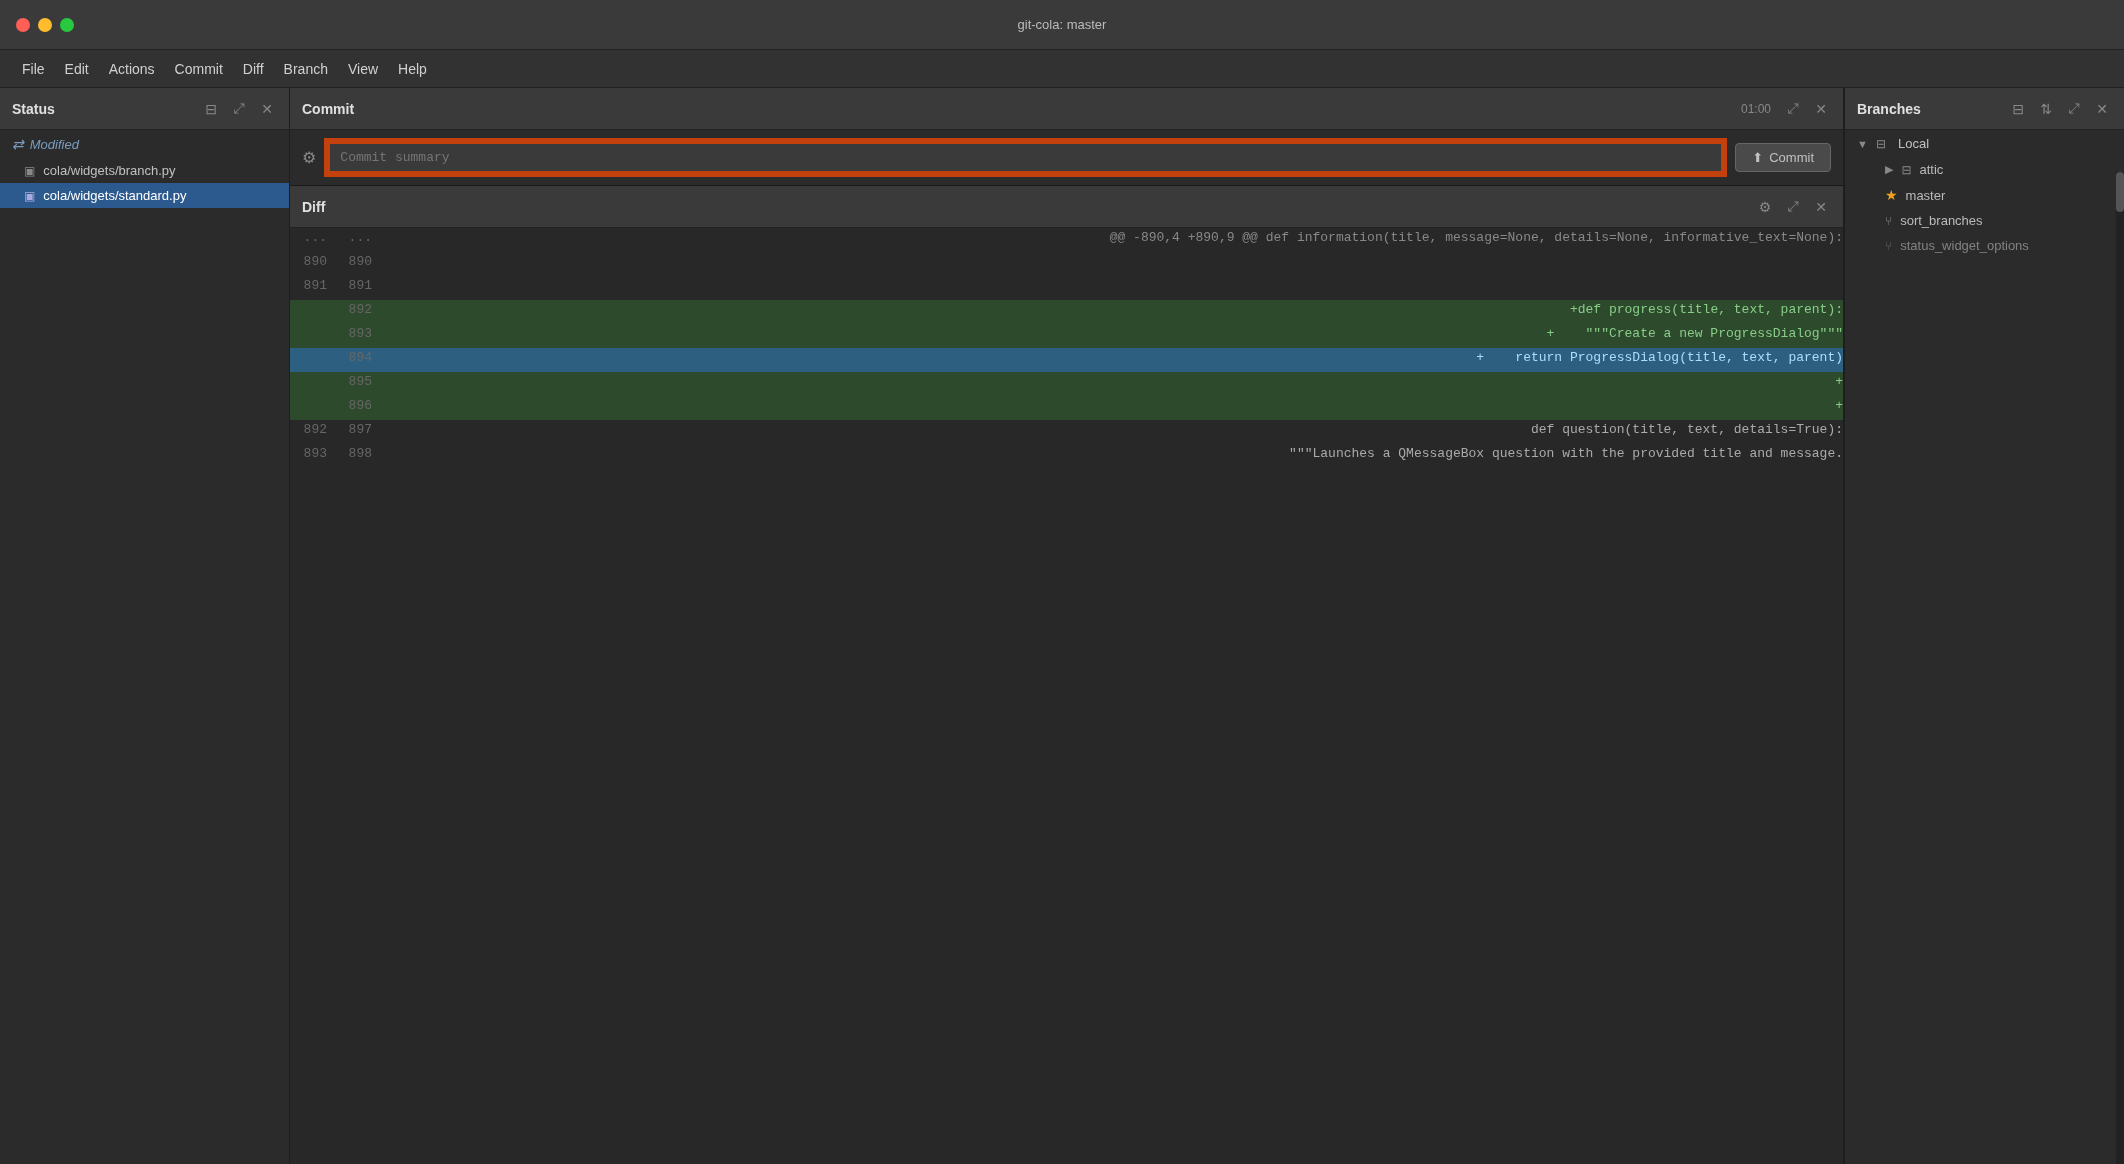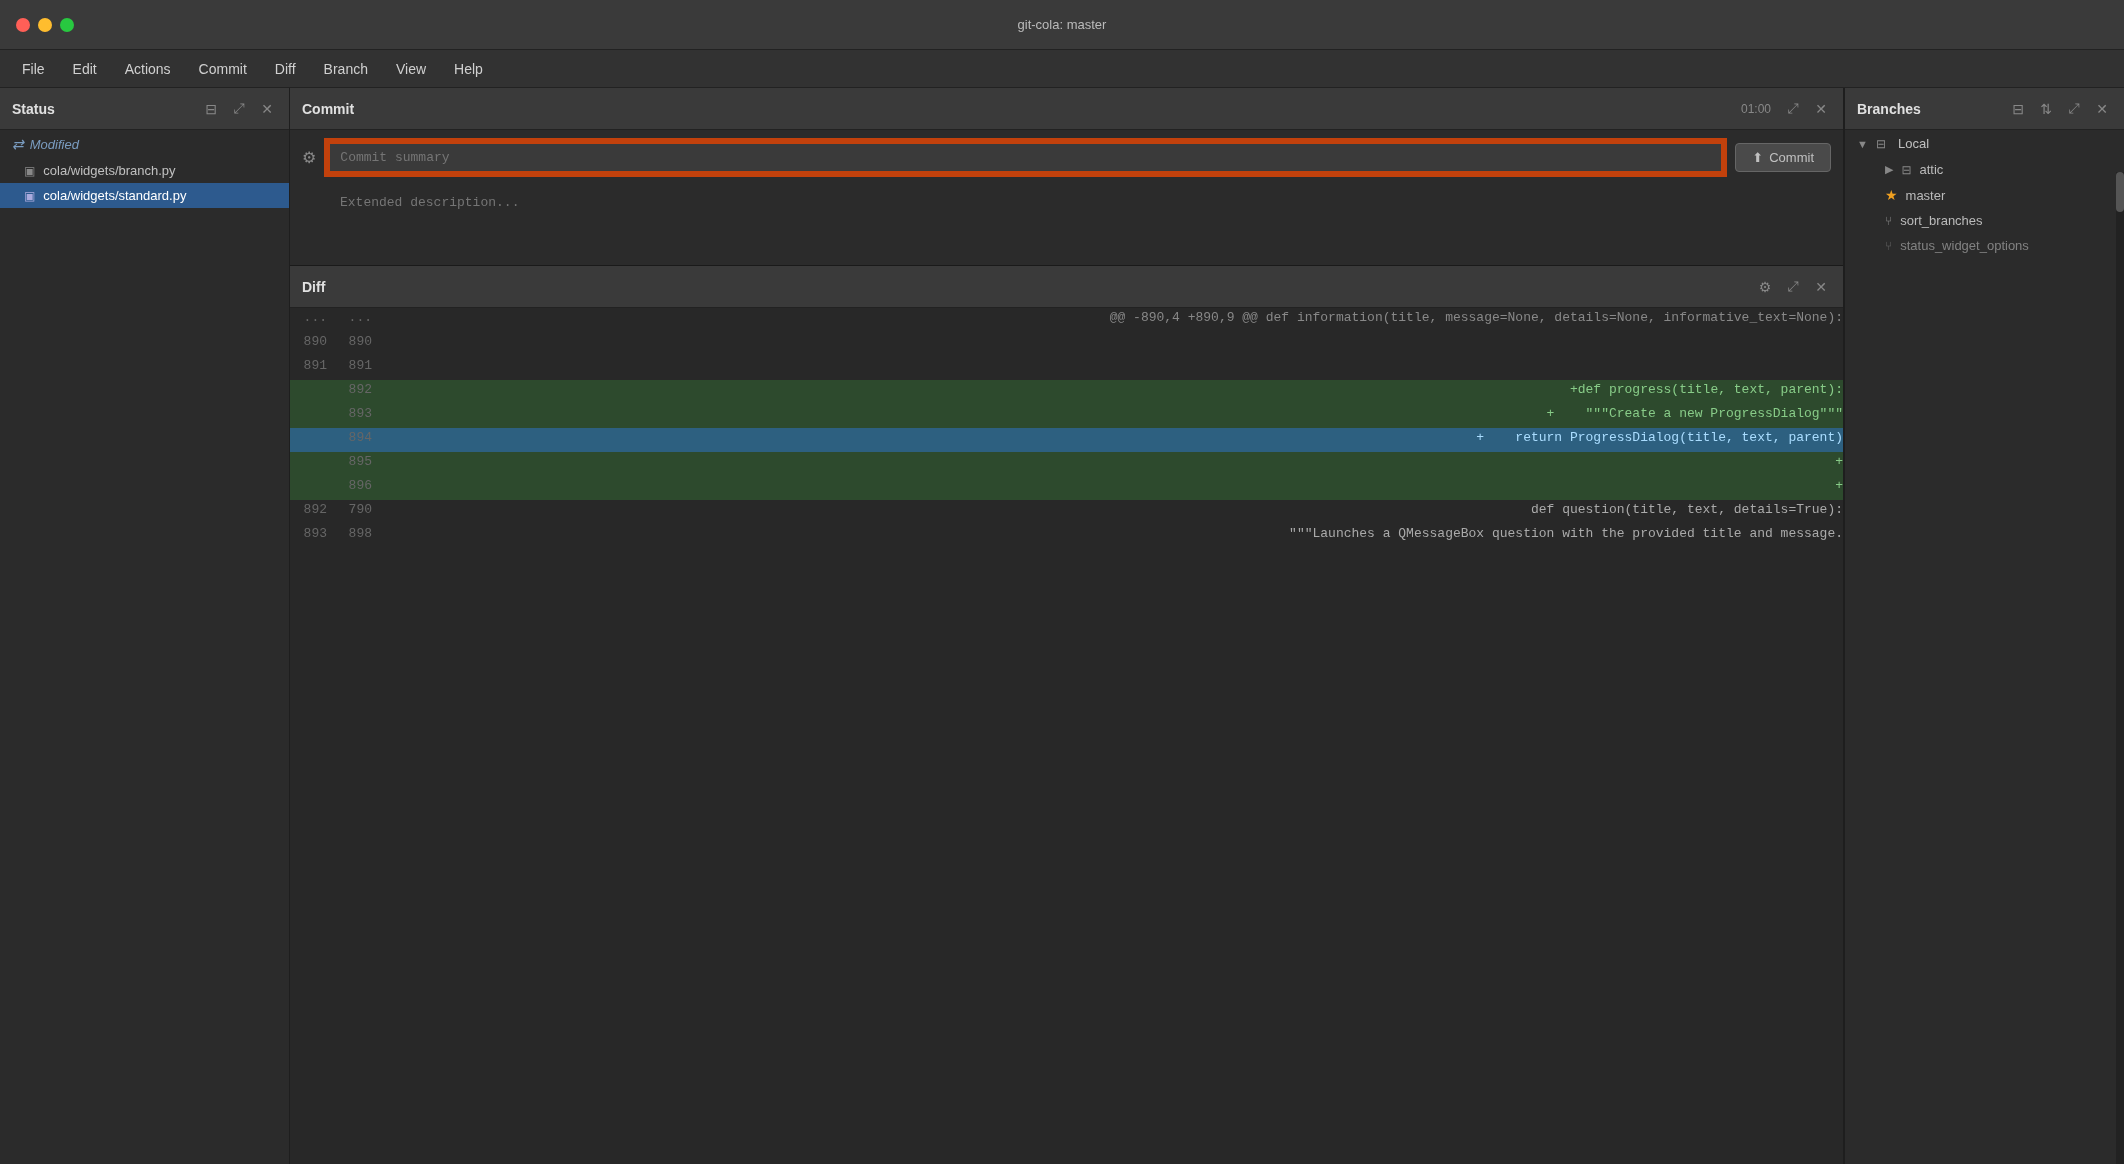--- a/index.html
+++ b/index.html
@@ -44,21 +44,21 @@
       font-size: 13px;
     }
 
     
     .menu-bar {
       background: #323232;
       height: 38px;
       display: flex;
       align-items: center;
       padding: 0 12px;
-      gap: 8px;
+      gap: 0;
       border-bottom: 1px solid #222;
     }
     .menu-item {
       color: #d0d0d0;
       padding: 4px 10px;
       border-radius: 4px;
       cursor: pointer;
       font-size: 14px;
     }
 
@@ -398,21 +398,20 @@
         </div>
       </div>
       <div class="commit-input-row">
         <span class="gear-icon">⚙</span>
         <input type="text" class="commit-summary-input" placeholder="Commit summary" style="">
         <button class="commit-button">
           <span>⬆</span>
           <span>Commit</span>
         </button>
       </div>
-      <textarea class="commit-desc-area" placeholder="Extended description..." style=""></textarea>
     </div>
 
     <div class="diff-panel">
       <div class="diff-header">
         <span class="panel-title">Diff</span>
         <div class="panel-header-icons" style="margin-left:auto;">
           <span class="header-icon">⚙</span>
           <span class="header-icon">⤢</span>
           <span class="header-icon">✕</span>
         </div>
@@ -479,21 +478,21 @@
           <div class="line-nums">
             <div class="line-num"></div>
             <div class="line-num">896</div>
           </div>
           <div class="line-content">+</div>
         </div>
 
         <div class="diff-line context">
           <div class="line-nums">
             <div class="line-num">892</div>
-            <div class="line-num">790</div>
+            <div class="line-num">897</div>
           </div>
           <div class="line-content"> def question(title, text, details=True):</div>
         </div>
 
         <div class="diff-line context">
           <div class="line-nums">
             <div class="line-num">893</div>
             <div class="line-num">898</div>
           </div>
           <div class="line-content">     """Launches a QMessageBox question with the provided title and message.</div>

